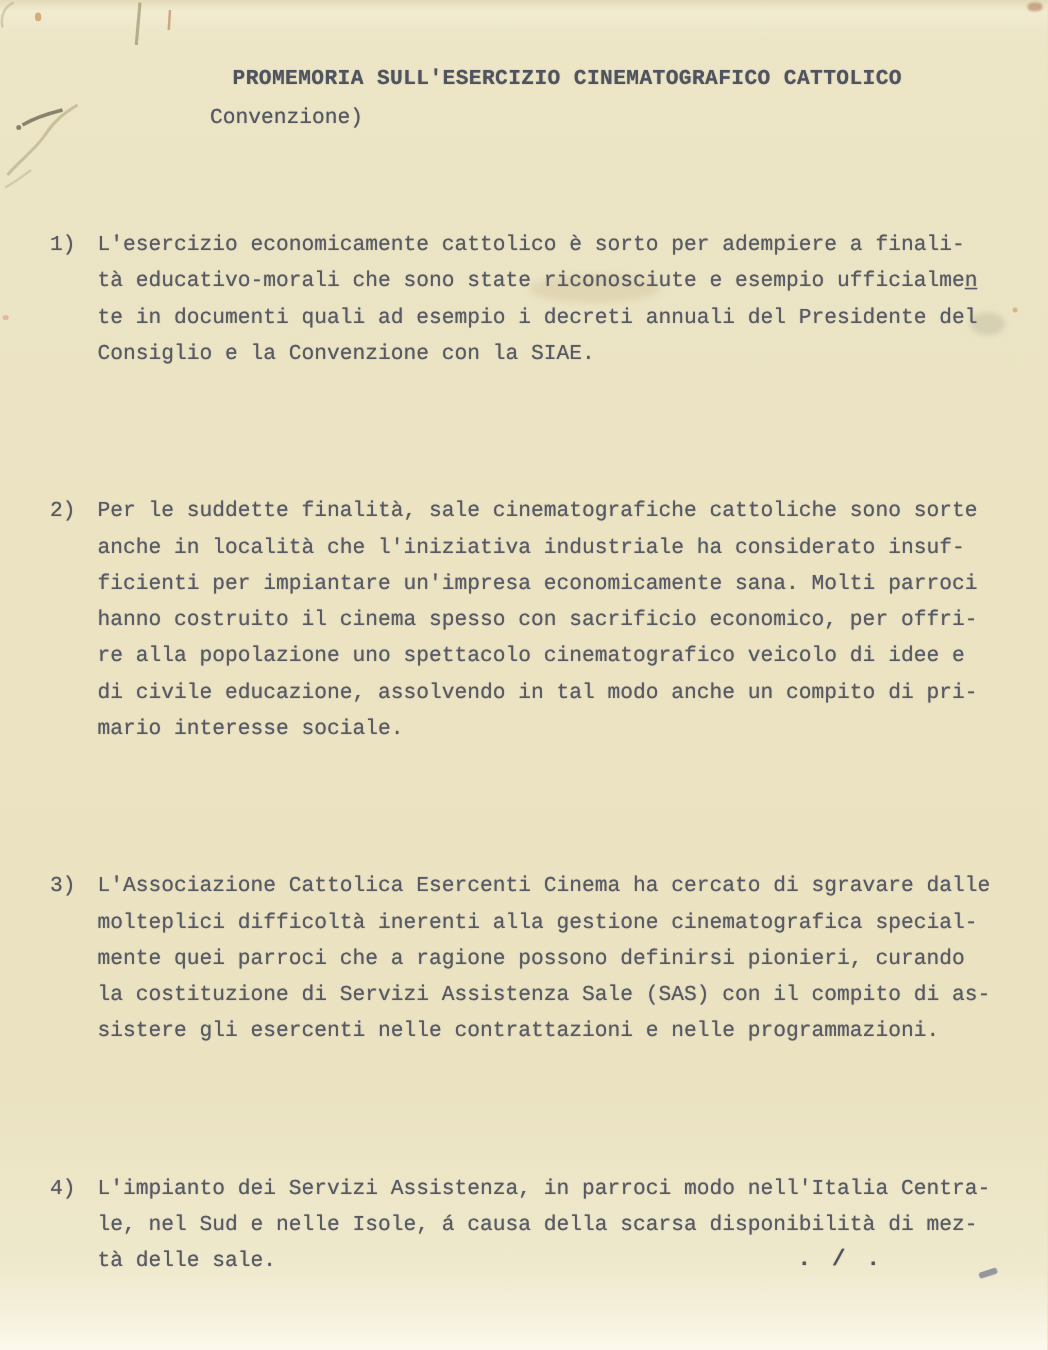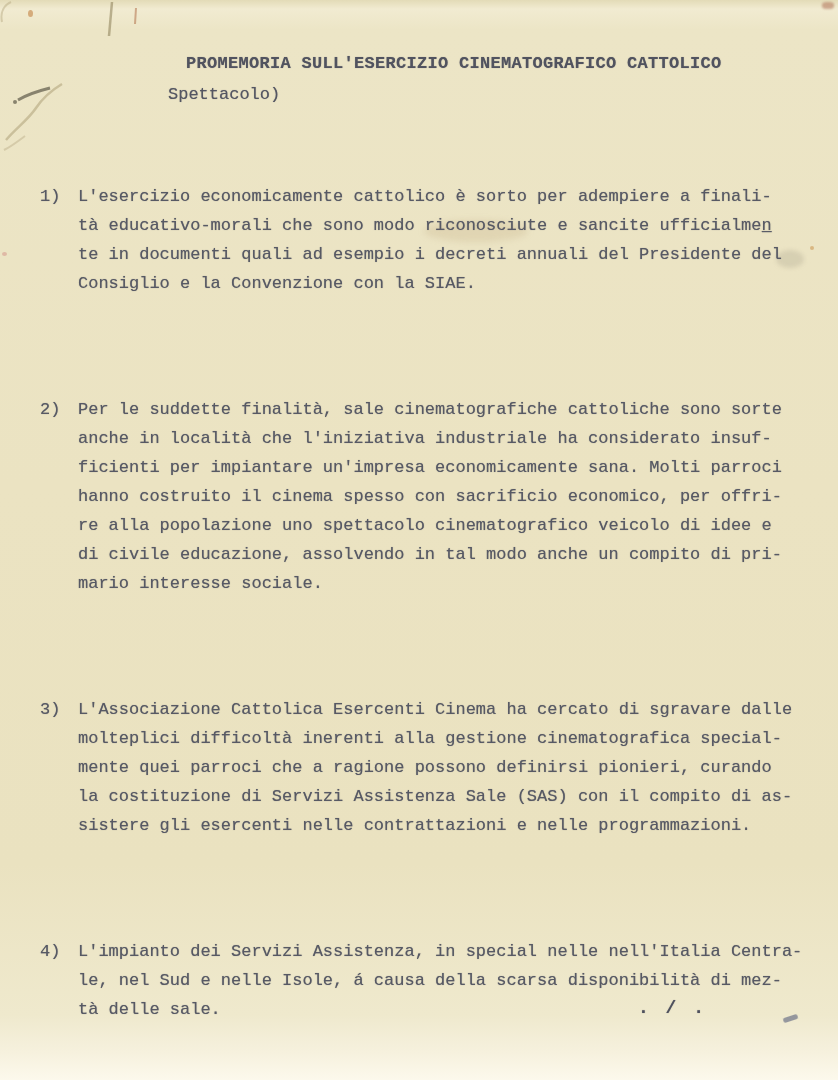--- a/index.html
+++ b/index.html
@@ -74,40 +74,40 @@
   <div class="mark stain-annuali"></div>
   <div class="mark smudge-right"></div>
   <div class="mark speck-topright"></div>
   <div class="mark speck-orange1"></div>
   <div class="mark speck-orange2"></div>
   <div class="mark speck-pink"></div>
   <div class="mark speck-blue"></div>
 
   <div class="content">
     <div class="title typewriter">PROMEMORIA SULL'ESERCIZIO CINEMATOGRAFICO CATTOLICO</div>
-    <div class="subtitle typewriter"><div class="subline">Spettacolo)</div></div>
+    <div class="subtitle typewriter"><div class="subline">Convenzione)</div></div>
     <div class="items typewriter">
   <div class="item">
     <span class="num">1)</span>
-    <span class="lines"><div>L'esercizio economicamente cattolico è sorto per adempiere a finali-</div><div>tà educativo-morali che sono modo riconosciute e sancite ufficialmen̲</div><div>te in documenti quali ad esempio i decreti annuali del Presidente del</div><div>Consiglio e la Convenzione con la SIAE.</div></span>
+    <span class="lines"><div>L'esercizio economicamente cattolico è sorto per adempiere a finali-</div><div>tà educativo-morali che sono state riconosciute e esempio ufficialmen̲</div><div>te in documenti quali ad esempio i decreti annuali del Presidente del</div><div>Consiglio e la Convenzione con la SIAE.</div></span>
   </div>
 
   <div class="item">
     <span class="num">2)</span>
     <span class="lines"><div>Per le suddette finalità, sale cinematografiche cattoliche sono sorte</div><div>anche in località che l'iniziativa industriale ha considerato insuf-</div><div>ficienti per impiantare un'impresa economicamente sana. Molti parroci</div><div>hanno costruito il cinema spesso con sacrificio economico, per offri-</div><div>re alla popolazione uno spettacolo cinematografico veicolo di idee e</div><div>di civile educazione, assolvendo in tal modo anche un compito di pri-</div><div>mario interesse sociale.</div></span>
   </div>
 
   <div class="item">
     <span class="num">3)</span>
     <span class="lines"><div>L'Associazione Cattolica Esercenti Cinema ha cercato di sgravare dalle</div><div>molteplici difficoltà inerenti alla gestione cinematografica special-</div><div>mente quei parroci che a ragione possono definirsi pionieri, curando</div><div>la costituzione di Servizi Assistenza Sale (SAS) con il compito di as-</div><div>sistere gli esercenti nelle contrattazioni e nelle programmazioni.</div></span>
   </div>
 
   <div class="item">
     <span class="num">4)</span>
-    <span class="lines"><div>L'impianto dei Servizi Assistenza, in special nelle nell'Italia Centra-</div><div>le, nel Sud e nelle Isole, á causa della scarsa disponibilità di mez-</div><div>tà delle sale.</div></span>
+    <span class="lines"><div>L'impianto dei Servizi Assistenza, in parroci modo nell'Italia Centra-</div><div>le, nel Sud e nelle Isole, á causa della scarsa disponibilità di mez-</div><div>tà delle sale.</div></span>
   </div>
 
   
 </div>
   </div>
 
   <div class="footer">. / .</div>
 </div>
 
 </body></html>

